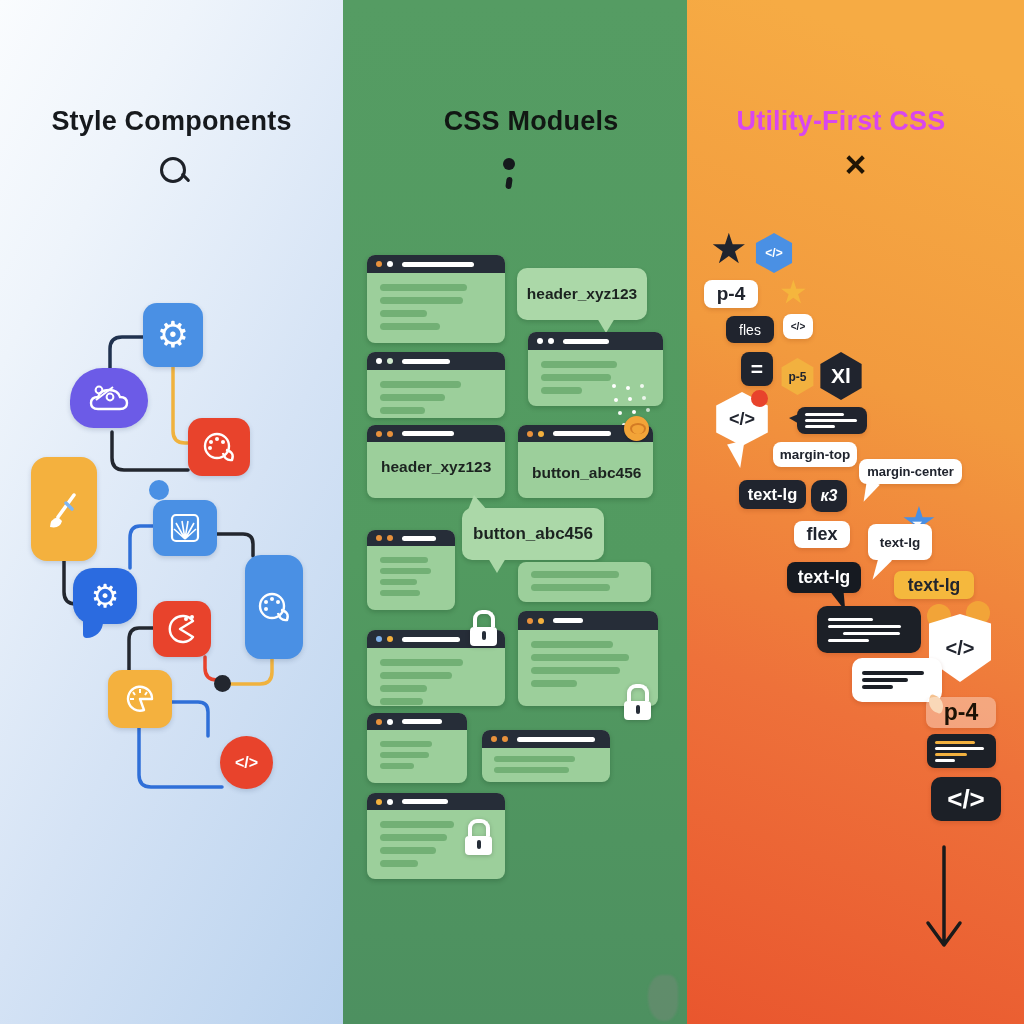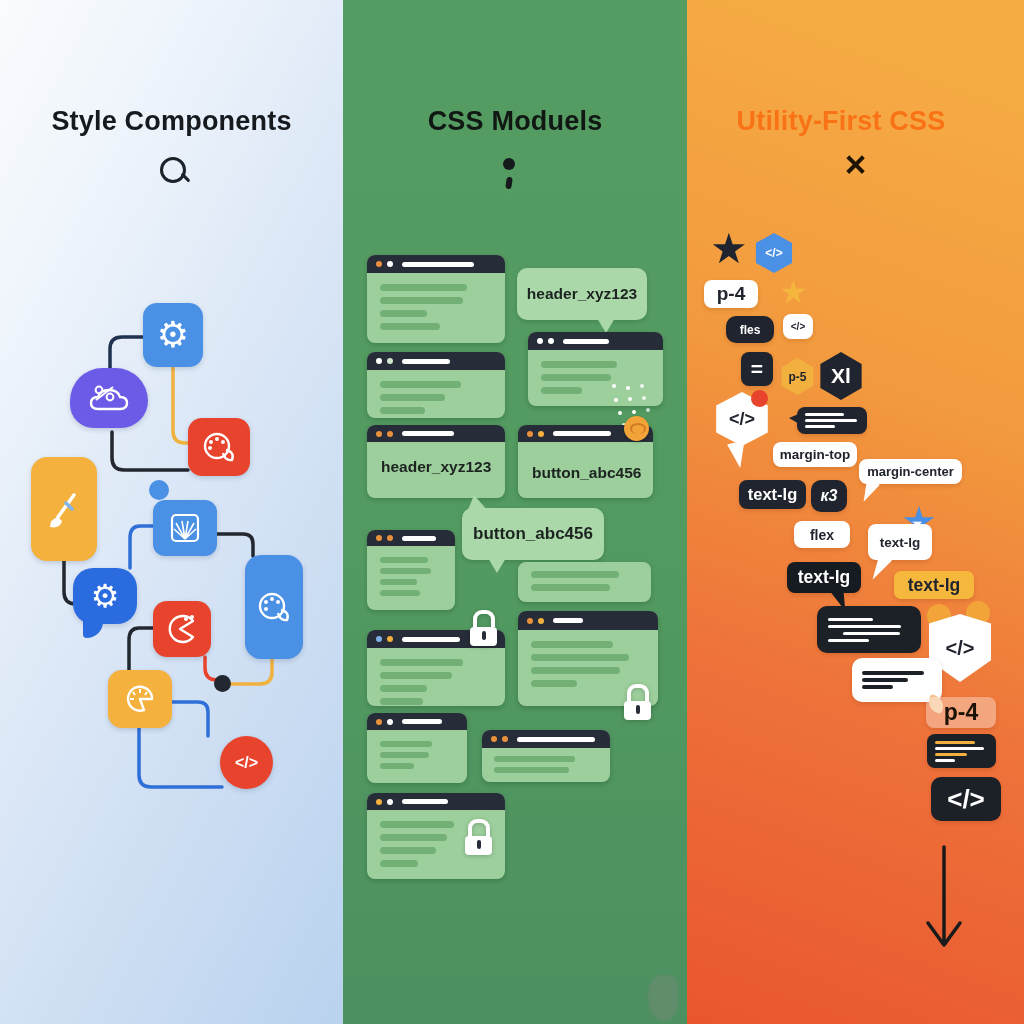--- a/index.html
+++ b/index.html
@@ -10,22 +10,22 @@
   }
   
   .colbg{position:absolute;top:0;height:1024px;}
   .bg-left{left:0;width:343px;background:linear-gradient(118deg,#fafcfe 0%,#eef4fb 22%,#d5e3f5 58%,#b9d2ee 100%);}
   .bg-mid{left:343px;width:344px;background:linear-gradient(180deg,#559c63 0%,#529a60 55%,#4d9060 100%);}
   .bg-right{left:687px;width:337px;background:linear-gradient(200deg,#f6ab44 8%,#f29a3e 38%,#ee713a 68%,#e9562e 100%);}
 
   
   .title{position:absolute;top:106px;text-align:center;font-size:27px;font-weight:700;color:#16191d;letter-spacing:.2px;}
   .t-left{left:0;width:343px;}
-  .t-mid{left:343px;width:344px;color:#111713;}
-  .t-right{left:687px;width:308px;color:#f97316;}
+  .t-mid{left:359px;width:344px;color:#111713;}
+  .t-right{left:687px;width:308px;color:#d946ef;}
   .magnifier{position:absolute;left:160px;top:157px;width:20px;height:20px;border:3px solid #1d2128;border-radius:50%;}
   .magnifier::after{content:'';position:absolute;left:17px;top:16px;width:11px;height:3px;background:#1d2128;border-radius:2px;transform:rotate(45deg);}
   .colon-icon{position:absolute;left:503px;top:158px;width:12px;height:34px;}
   .colon-icon .c1{position:absolute;left:0;top:0;width:12px;height:12px;border-radius:50%;background:#15191c;}
   .colon-icon .c2{position:absolute;left:3px;top:19px;width:6px;height:12px;border-radius:3px;background:#15191c;transform:rotate(8deg);}
   .x-icon{position:absolute;left:687px;top:146px;width:337px;text-align:center;font-size:37px;font-weight:700;color:#201505;line-height:1;}
 
   
   .node{position:absolute;display:flex;align-items:center;justify-content:center;box-shadow:0 2px 5px rgba(30,50,90,.18);}
   .connectors{position:absolute;left:0;top:0;pointer-events:none;}
@@ -359,21 +359,21 @@
     <span class="star" style="left:710px;top:228px;font-size:42px;color:#20242e;">★</span>
     <div class="badge hex" style="left:753px;top:233px;width:42px;height:40px;background:#4a90e4;color:#fff;font-size:12px;">
       <span>&lt;/&gt;</span>
     </div>
 
     <div class="badge b-white" style="left:704px;top:280px;width:54px;height:28px;font-size:19px;">
       <span>p-4</span>
     </div>
     <span class="star" style="left:779px;top:276px;font-size:32px;color:#f5b63d;">★</span>
 
-    <div class="badge b-dark" style="left:726px;top:316px;width:48px;height:27px;font-size:12px;font-weight:700;border-radius:10px;">
+    <div class="badge b-dark" style="left:726px;top:316px;width:48px;height:27px;font-size:14px;font-weight:400;">
       <span>fles</span>
     </div>
     <div class="badge b-white" style="left:783px;top:314px;width:30px;height:25px;font-size:10px;">
       <span>&lt;/&gt;</span>
     </div>
 
     <div class="badge b-dark" style="left:741px;top:352px;width:32px;height:34px;font-size:21px;">
       <span>=</span>
     </div>
     <div class="badge hex" style="left:779px;top:358px;width:37px;height:37px;background:#f2b13f;font-size:12px;">
@@ -406,21 +406,21 @@
     </div>
     <span class="tailpiece" style="left:862px;top:481px;width:0;height:0;border-right:8px solid transparent;border-left:6px solid transparent;border-top:22px solid #fff;transform:rotate(24deg);"></span>
 
     <div class="badge b-dark" style="left:739px;top:480px;width:67px;height:29px;font-size:16.5px;">
       <span>text-lg</span>
     </div>
     <div class="badge b-dark" style="left:811px;top:480px;width:36px;height:32px;font-size:16px;font-style:italic;border-radius:10px;">
       <span>к3</span>
     </div>
 
-    <div class="badge b-white" style="left:794px;top:521px;width:56px;height:27px;font-size:14px;">
+    <div class="badge b-white" style="left:794px;top:521px;width:56px;height:27px;font-size:18px;">
       <span>flex</span>
     </div>
     <span class="star" style="left:901px;top:501px;font-size:40px;color:#4a90e4;">★</span>
     <span style="position:absolute;left:912px;top:516px;color:#fff;font-size:13px;transform:rotate(-24deg);">➤</span>
 
     <div class="badge b-white" style="left:868px;top:524px;width:64px;height:36px;font-size:13.5px;font-weight:700;">
       <span>text-lg</span>
     </div>
     <span class="tailpiece" style="left:873px;top:556px;width:0;height:0;border-right:9px solid transparent;border-left:5px solid transparent;border-top:26px solid #fff;transform:rotate(26deg);"></span>
 

